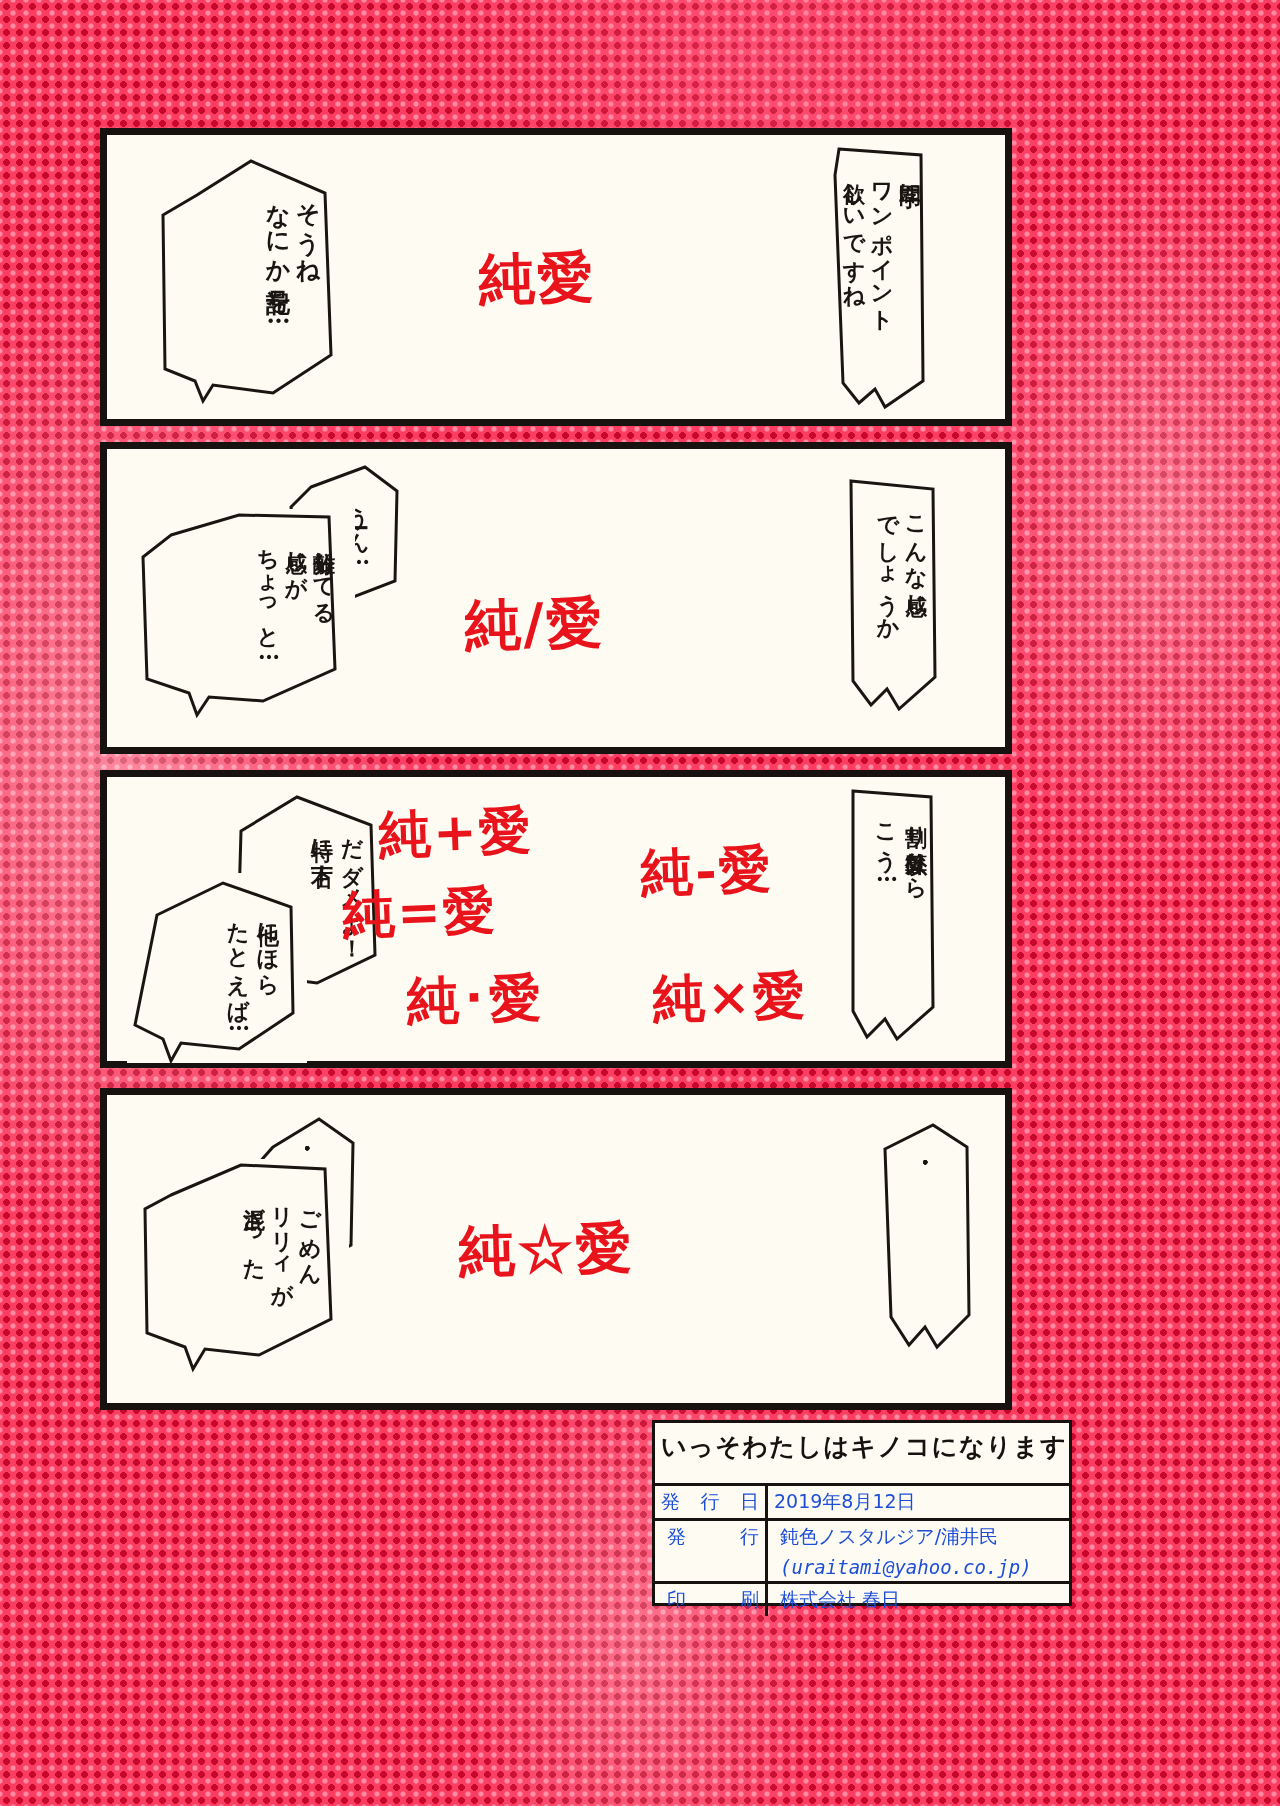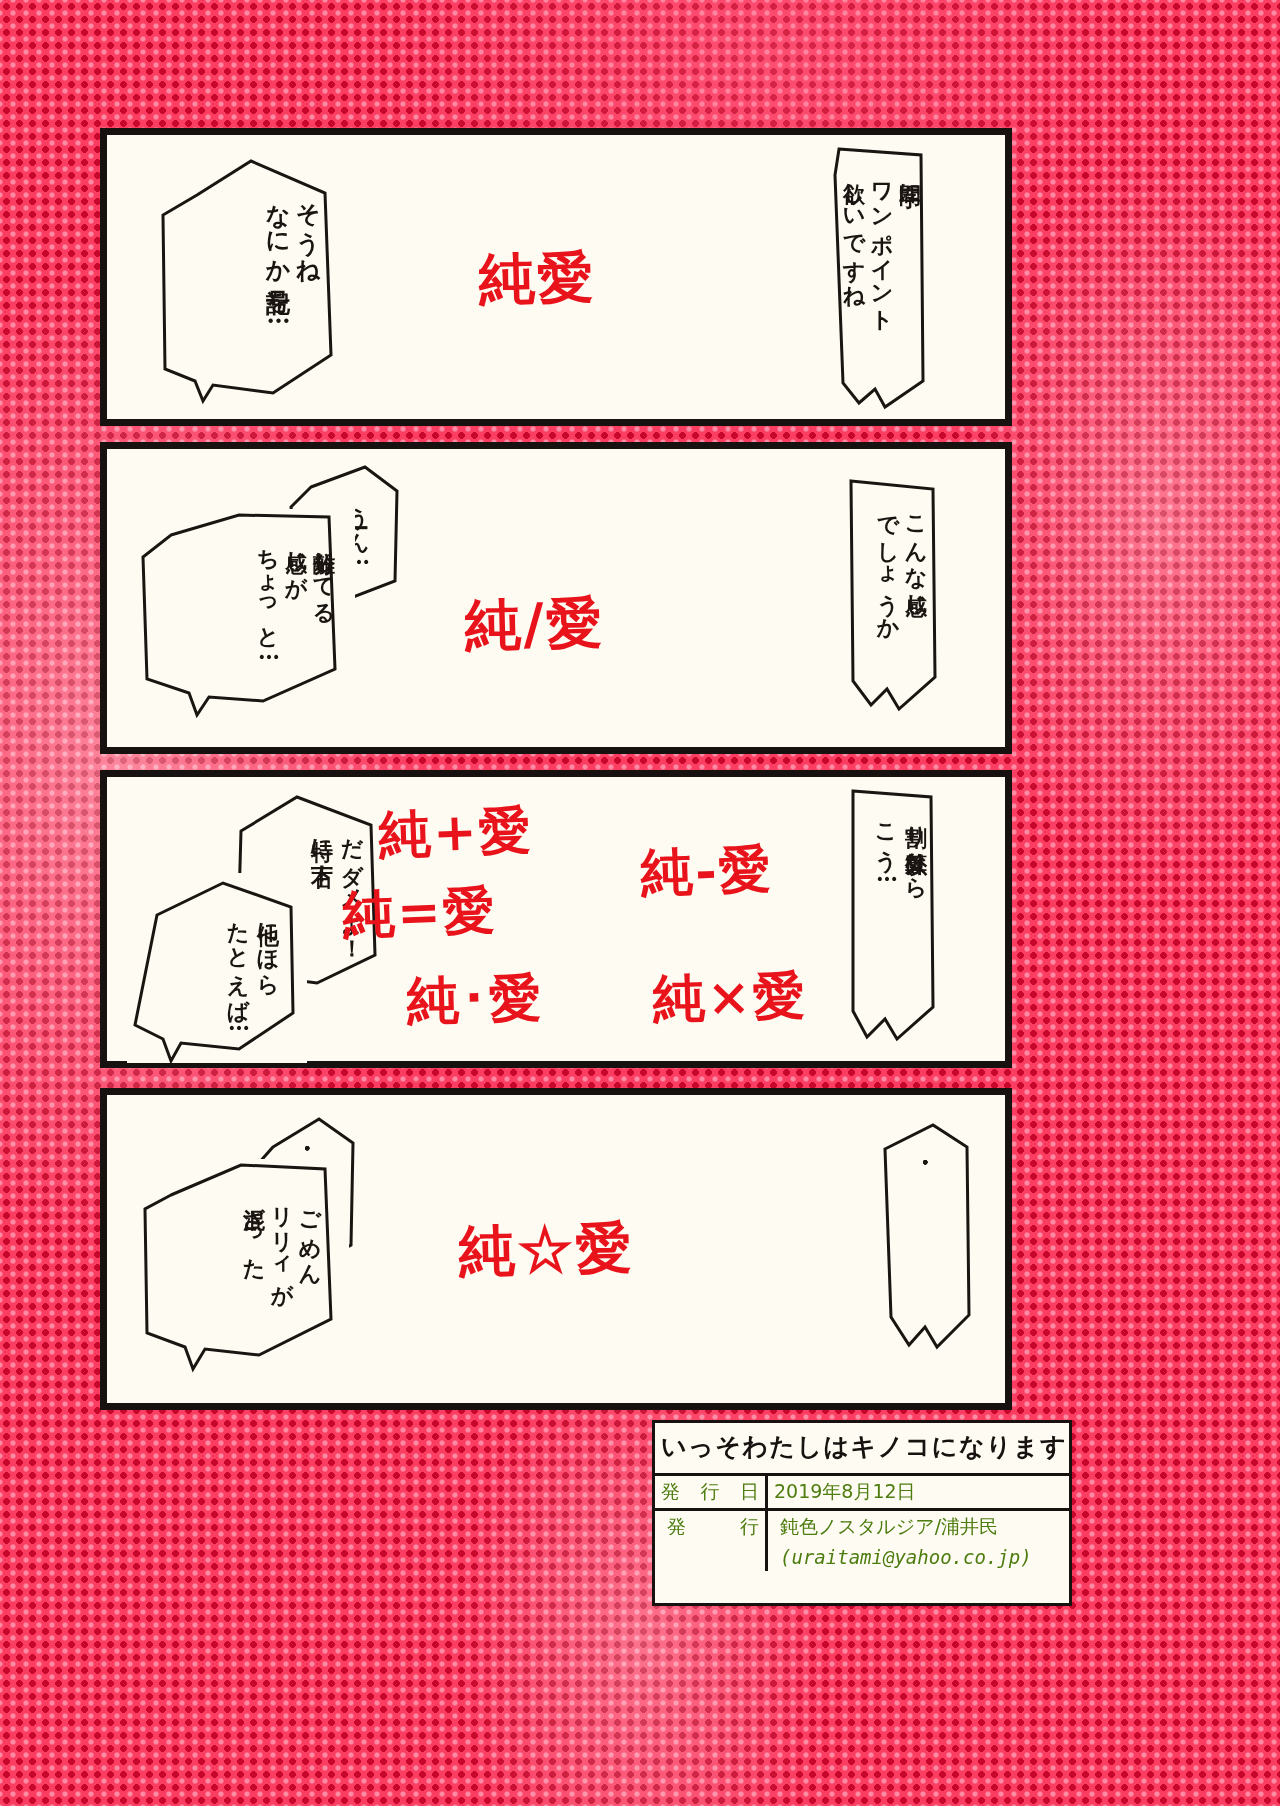--- a/index.html
+++ b/index.html
@@ -72,29 +72,29 @@
     box-sizing:border-box;
     padding:0;
   }
   #colophon .title{
     font-family:"DejaVu Serif","Liberation Serif",serif;
     font-weight:700;
     font-size:25px;
     color:#17110f;
     text-align:right;
     letter-spacing:.06em;
-    padding:7px 6px 10px 6px;
+    padding:7px 6px 20px 6px;
     border-bottom:3px solid #17110f;
     white-space:nowrap;
   }
   #colophon table{
     border-collapse:collapse;
     width:100%;
     font-family:"DejaVu Sans","Liberation Sans",sans-serif;
-    color:#4d7c0f;
+    color:#1d4ed8;
   }
   #colophon td{
     padding:3px 6px;
     font-size:19px;
     vertical-align:middle;
     white-space:nowrap;
   }
   #colophon td.k{
     width:92px;
     border-right:3px solid #17110f;
@@ -241,15 +241,19 @@
       <td class="v">2019年8月12日</td>
     </tr>
     <tr>
       <td class="k">発行</td>
       <td class="v">鈍色ノスタルジア/浦井民</td>
     </tr>
     <tr class="sub">
       <td class="k"></td>
       <td class="v mono">(uraitami@yahoo.co.jp)</td>
     </tr>
+    <tr>
+      <td class="k">印刷</td>
+      <td class="v">株式会社 春日</td>
+    </tr>
   </tbody>
     </table>
 </div>
 
 </body></html>

